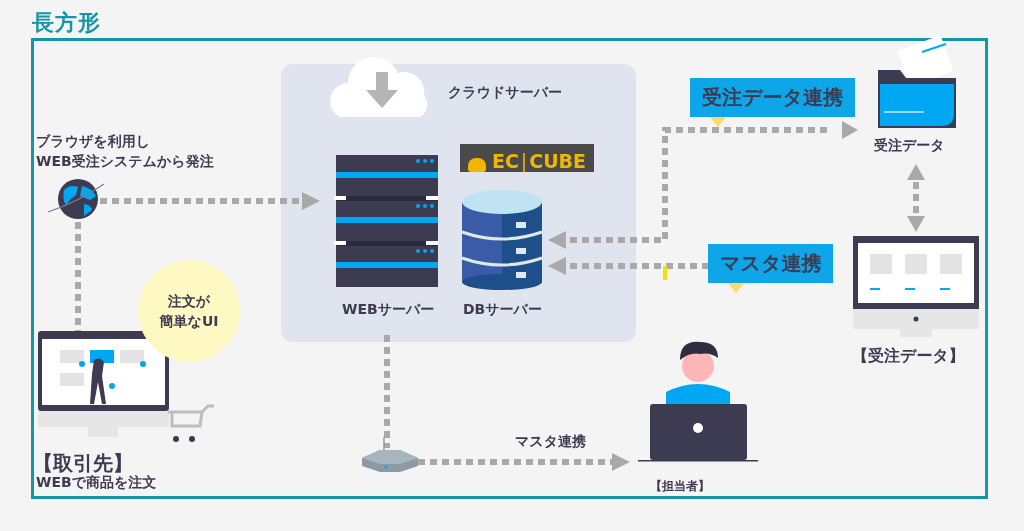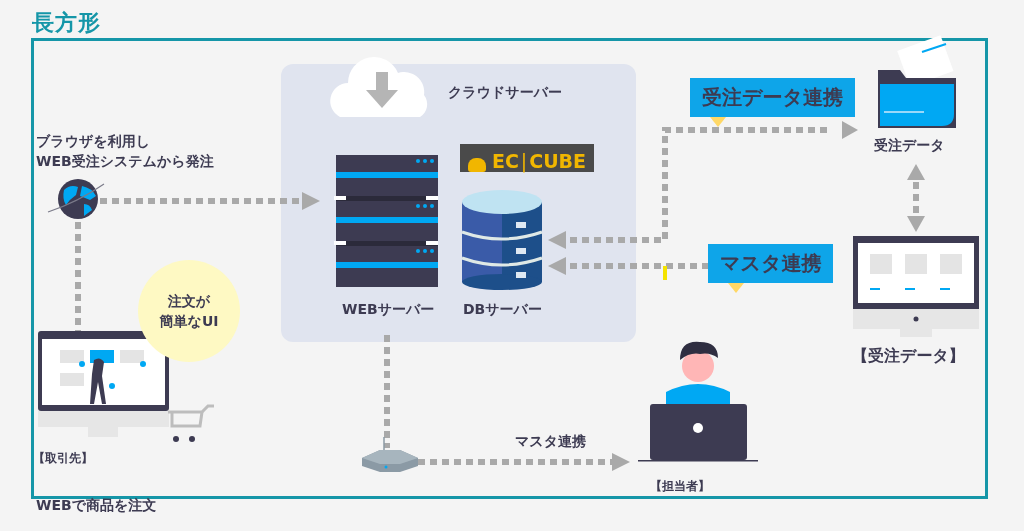--- a/index.html
+++ b/index.html
@@ -173,22 +173,22 @@
 <div class="abs lbl" style="left:36px;top:131px;line-height:20px;">
   <div>ブラウザを利用し</div>
   <div>WEB受注システムから発注</div>
 </div>
 
 <div class="abs bubble">
   <div>注文が</div>
   <div>簡単なUI</div>
 </div>
 
-<div class="abs lbl" style="left:33px;top:450px;font-size:12px;">【取引先】</div>
-<div class="abs lbl" style="left:36px;top:497px;">WEBで商品を注文</div>
+<div class="abs lbl" style="left:33px;top:450px;font-size:20px;">【取引先】</div>
+<div class="abs lbl" style="left:36px;top:474px;">WEBで商品を注文</div>
 
 <div class="abs callout" style="left:690px;top:78px;">受注データ連携</div>
 <div class="abs callout" style="left:708px;top:222px;margin-top:22px;">マスタ連携</div>
 
 <div class="abs lbl" style="left:874px;top:137px;">受注データ</div>
 <div class="abs lbl" style="left:852px;top:346px;font-size:16px;">【受注データ】</div>
 
 <div class="abs lbl" style="left:515px;top:433px;">マスタ連携</div>
 <div class="abs lbl" style="left:650px;top:478px;font-size:12px;">【担当者】</div>
 

